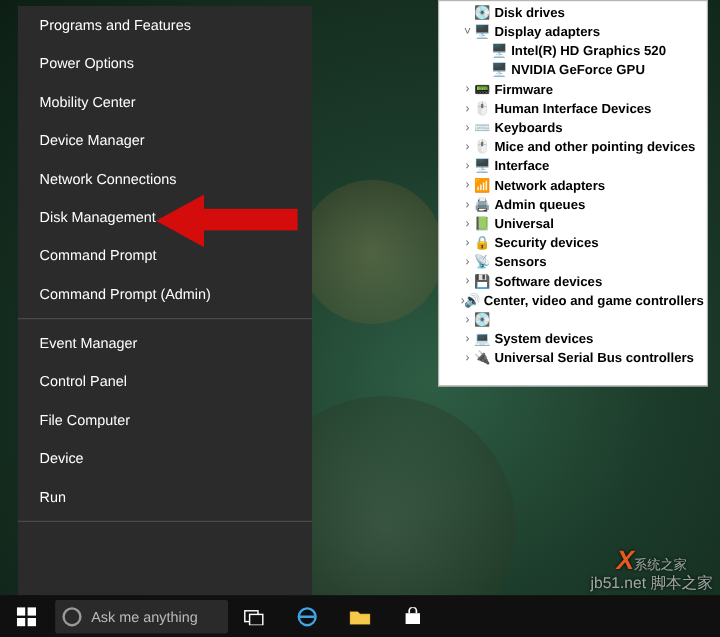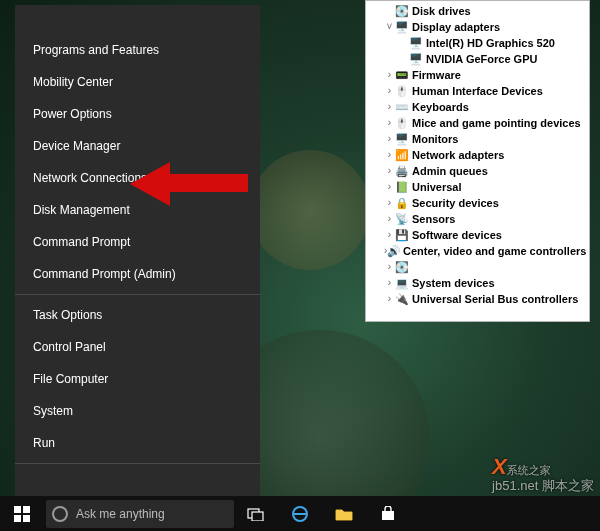--- a/index.html
+++ b/index.html
@@ -15,21 +15,20 @@
 }
 .wallpaper::before { width: 220px; height: 220px; left: 210px; top: 330px; background: radial-gradient(circle, #5a6a55 0%, #2a3a28 70%); opacity: .4; }
 .wallpaper::after  { width: 120px; height: 120px; left: 250px; top: 150px; background: radial-gradient(circle, #d7b56b 0%, #6e5a30 80%); opacity: .25; }
 
 
 .winx {
   position: absolute; left: 15px; top: 5px; bottom: 35px; width: 245px;
   background: #2b2b2b; color: #fff; z-index: 20;
   display: flex; flex-direction: column;
   font-size: 12px;
-  justify-content: center;
 }
 .winx .item { padding: 9px 0 9px 18px; cursor: default; white-space: nowrap; }
 .winx .sep { height: 1px; background: #4a4a4a; margin: 4px 0; }
 
 
 .arrow {
   position: absolute; left: 130px; top: 162px; z-index: 30; pointer-events: none;
   width: 120px; height: 40px;
 }
 .arrow .shaft {
@@ -55,46 +54,46 @@
 .node .lbl { padding-left: 2px; font-weight: bold; }
 .lvl1 { padding-left: 14px; }
 .lvl2 { padding-left: 28px; }
 
 
 .taskbar {
   position: absolute; left: 0; right: 0; bottom: 0; height: 35px;
   background: #101010; display: flex; align-items: center; z-index: 40;
 }
 .taskbar .btn { width: 44px; height: 35px; display: flex; align-items: center; justify-content: center; color: #fff; }
-.taskbar .cortana { display: flex; align-items: center; color: #bbb; width: 188px; height: 28px; background: #2a2a2a; border-radius: 2px; font-size: 12px; padding-left: 6px; margin-left: 2px; }
+.taskbar .cortana { display: flex; align-items: center; color: #bbb; width: 144px; height: 28px; background: #2a2a2a; border-radius: 2px; font-size: 12px; padding-left: 6px; margin-left: 2px; }
 .taskbar .cortana .ring { width: 16px; height: 16px; border: 2px solid #9a9a9a; border-radius: 50%; margin-right: 8px; }
 
 
-.wm { position: absolute; right: 6px; bottom: 38px; color: rgba(255,255,255,.6); font-size: 13px; z-index: 50; text-align: left; line-height: 1.1; text-shadow: 0 0 3px #000; margin-top: 30px; }
+.wm { position: absolute; right: 6px; bottom: 38px; color: rgba(255,255,255,.6); font-size: 13px; z-index: 50; text-align: center; line-height: 1.1; text-shadow: 0 0 3px #000; margin-top: 30px; }
 .wm .x { color: #e85a1c; font-weight: bold; font-style: italic; font-size: 22px; }
 </style>
 </head>
 <body>
 
 <div class="wallpaper"></div>
 
 <div class="winx" id="winx">
     <div class="item">Programs and Features</div>
+    <div class="item">Power Options</div>
     <div class="item">Mobility Center</div>
-    <div class="item">Power Options</div>
     <div class="item">Device Manager</div>
     <div class="item">Network Connections</div>
     <div class="item">Disk Management</div>
     <div class="item">Command Prompt</div>
     <div class="item">Command Prompt (Admin)</div>
     <div class="sep"></div>
-    <div class="item">Task Options</div>
+    <div class="item">Event Manager</div>
     <div class="item">Control Panel</div>
     <div class="item">File Computer</div>
-    <div class="item">System</div>
+    <div class="item">Device</div>
     <div class="item">Run</div>
     <div class="sep"></div>
   </div>
 
 <div class="arrow">
   <div class="head"></div>
     <div class="shaft"></div>
 </div>
 
 <div class="devmgr">
@@ -130,26 +129,26 @@
         <span class="lbl">Human Interface Devices</span>
       </div>
       <div class="node lvl1">
         <span class="tw">›</span>
         <span class="ic">⌨️</span>
         <span class="lbl">Keyboards</span>
       </div>
       <div class="node lvl1">
         <span class="tw">›</span>
         <span class="ic">🖱️</span>
-        <span class="lbl">Mice and game pointing devices</span>
-      </div>
-      <div class="node lvl1">
-        <span class="tw">›</span>
-        <span class="ic">🖥️</span>
-        <span class="lbl">Monitors</span>
+        <span class="lbl">Mice and other pointing devices</span>
+      </div>
+      <div class="node lvl1">
+        <span class="tw">›</span>
+        <span class="ic">🖥️</span>
+        <span class="lbl">Interface</span>
       </div>
       <div class="node lvl1">
         <span class="tw">›</span>
         <span class="ic">📶</span>
         <span class="lbl">Network adapters</span>
       </div>
       <div class="node lvl1">
         <span class="tw">›</span>
         <span class="ic">🖨️</span>
         <span class="lbl">Admin queues</span>

